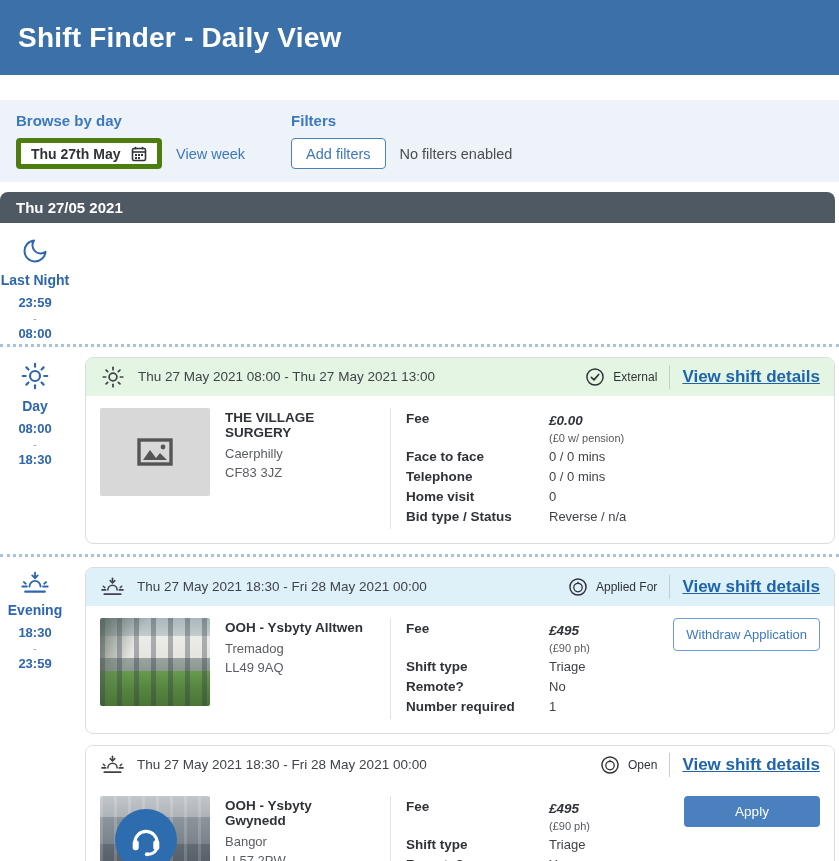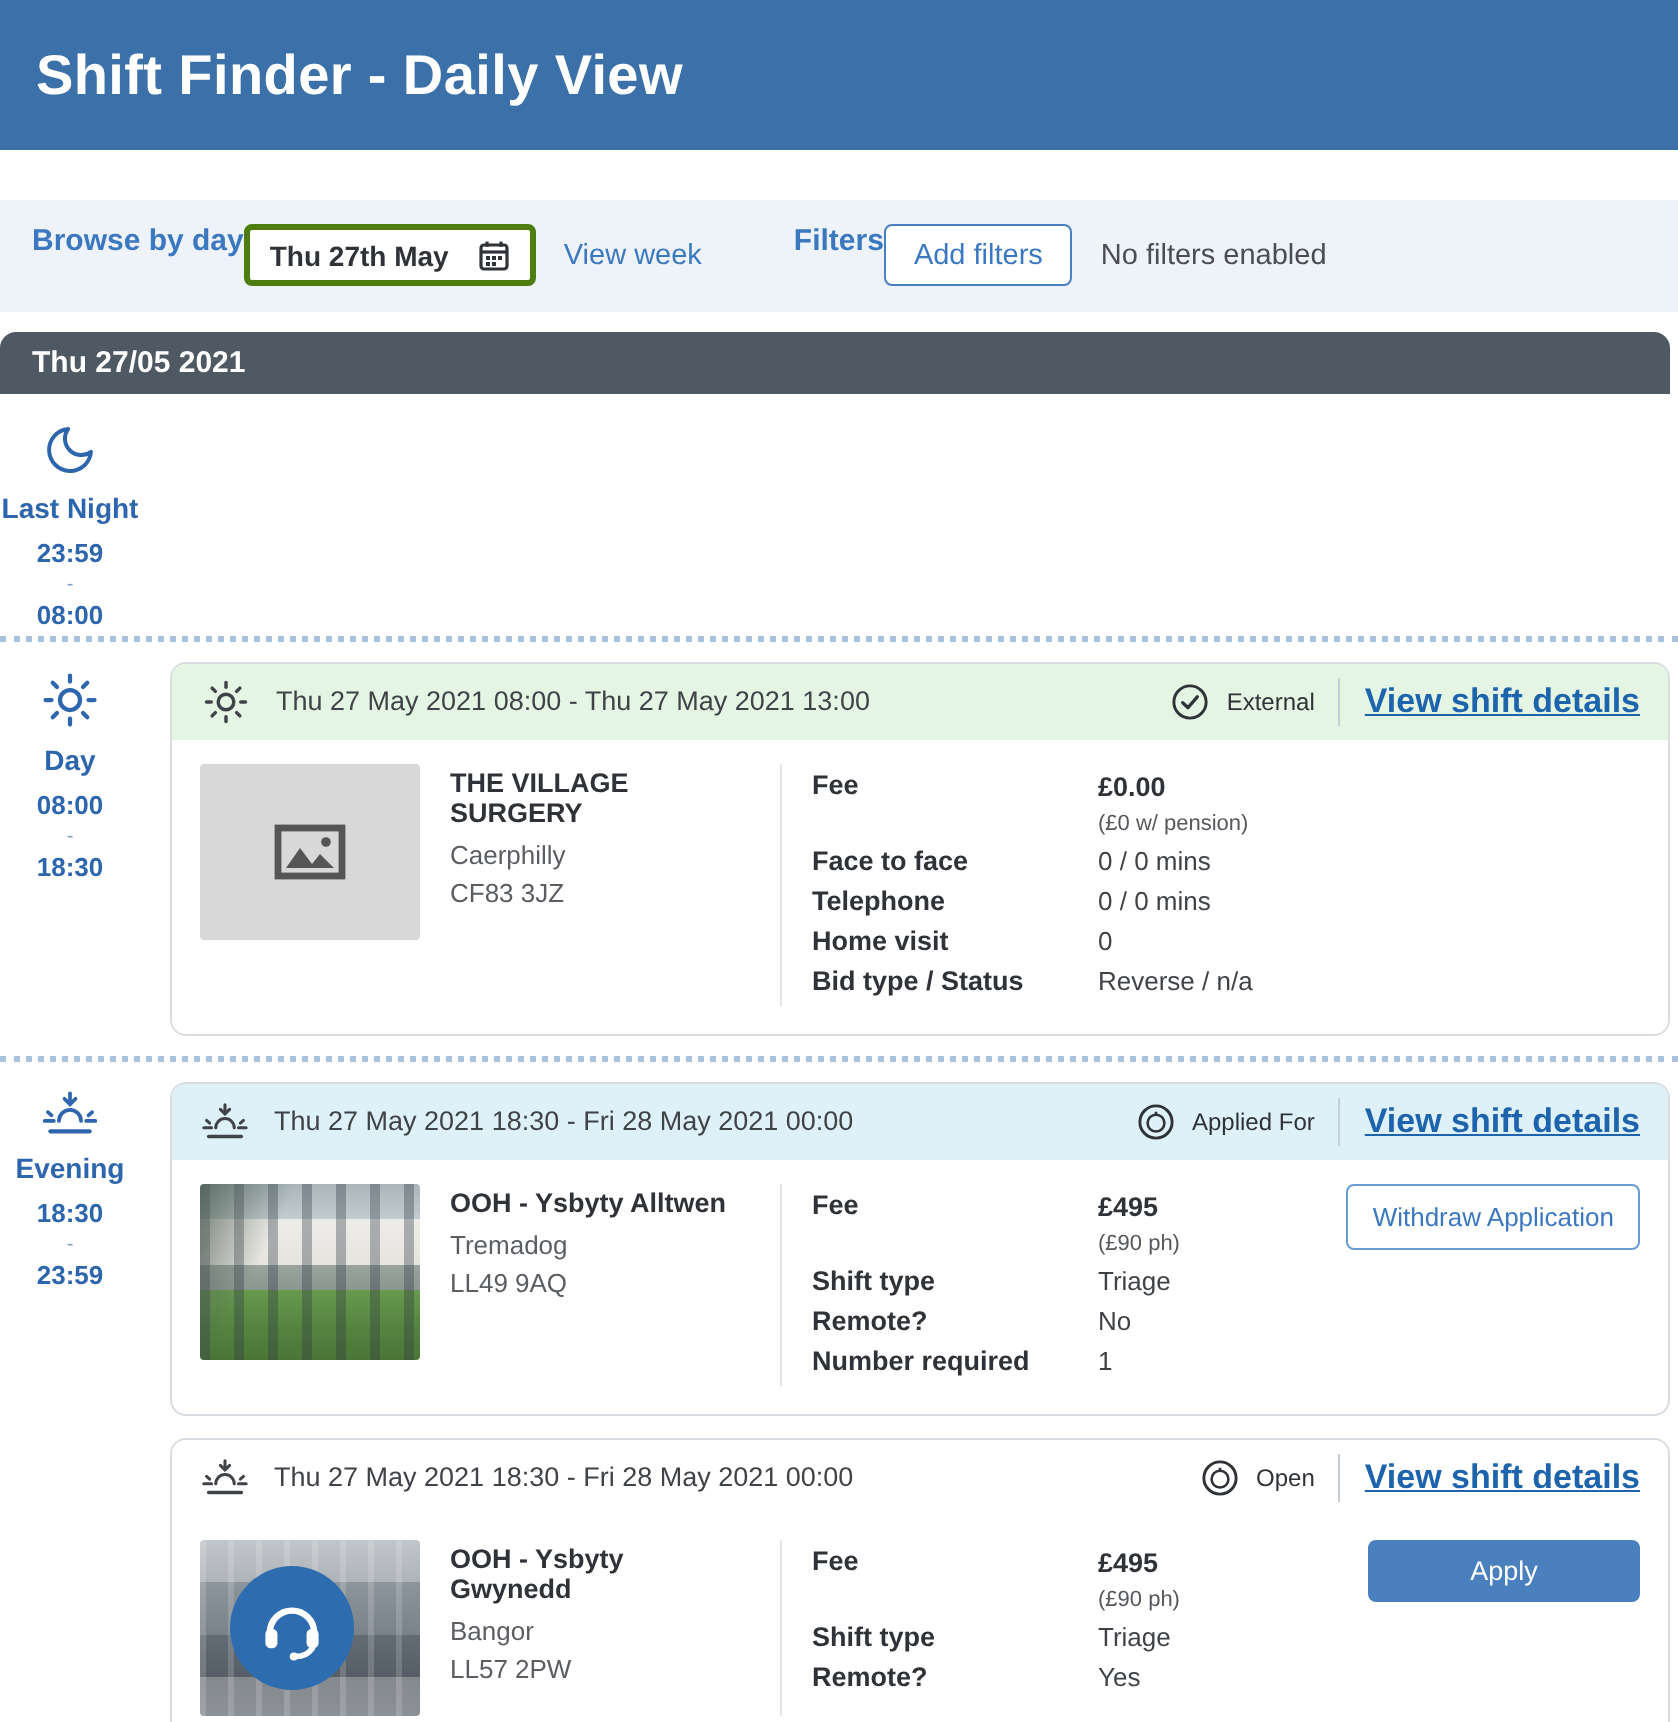--- a/index.html
+++ b/index.html
@@ -5,26 +5,26 @@
   * { box-sizing: border-box; }
   html,body { margin:0; padding:0; background:#fff; }
   body { width:839px; font-family:"Liberation Sans", sans-serif; -webkit-font-smoothing:antialiased; }
 
   
   .app-header { height:75px; background:#3b70a9; display:flex; align-items:center; padding:0 18px; }
   .app-title { color:#fff; font-size:28px; font-weight:700; margin:0; letter-spacing:.2px; }
 
   
   .toolbar { margin-top:25px; background:#edf3f8; padding:12px 16px 13px; display:flex; align-items:flex-start; }
-  .tb-group { display:flex; flex-direction:row; }
+  .tb-group { display:flex; flex-direction:column; }
   .tb-group.filters { margin-left:46px; }
   .tb-label { color:#3c78c0; font-weight:700; font-size:15px; margin-bottom:9px; }
   .tb-row { display:flex; align-items:center; gap:14px; }
   .date-btn { display:flex; align-items:center; justify-content:space-between; gap:10px; width:146px; height:31px;
-              background:#fff; border:3px solid #4d7c0f; border-radius:4px; padding:0 10px;
+              background:#fff; border:5px solid #4d7c0f; border-radius:4px; padding:0 10px;
               font-family:inherit; font-weight:700; font-size:14px; color:#2f3337; cursor:pointer; }
   .tb-link { color:#3c78c0; font-size:14.5px; text-decoration:none; cursor:pointer; }
   .outline-btn { background:#fff; border:1px solid #4a80bd; color:#3c78c0; font-family:inherit; font-size:14.5px;
                  border-radius:4px; height:31px; padding:0 14px; cursor:pointer; }
   .muted-text { color:#4a4e52; font-size:14.5px; }
   .tb-spacer { flex:1; }
   .primary-btn { background:#4a80bd; color:#fff; border:none; border-radius:4px; font-family:inherit;
                  font-size:14px; font-weight:600; cursor:pointer; }
   .add-external { height:30px; padding:0 15px; }
 
@@ -70,21 +70,21 @@
                   border-radius:50%; background:#2e6cb0; display:flex; align-items:center; justify-content:center; }
 
   .venue { width:150px; flex-shrink:0; padding-top:2px; }
   .venue-name { font-weight:700; font-size:13.5px; color:#2f3337; margin-bottom:4px; }
   .venue-line { color:#5a5e62; font-size:13px; line-height:1.5; }
   .body-vdiv { width:1px; background:#e1e5e9; flex-shrink:0; }
   .details { flex:1; padding-top:3px; }
   .drow { display:flex; margin-bottom:5px; }
   .dlabel { width:143px; font-weight:700; font-size:13.5px; color:#2f3337; flex-shrink:0; }
   .dval { font-size:13px; color:#3f4347; font-weight:400; font-style:normal; }
-  .dval-bold { font-weight:700; color:#2f3337; font-size:13.5px; }
+  .dval-bold { font-weight:700; color:#2f3337; font-size:13.5px;font-style:italic; }
   .dsub { display:block; font-size:11px; color:#55595d; margin-top:3px; }
   .action { width:152px; flex-shrink:0; display:flex; justify-content:flex-end; align-items:flex-start; }
   .outline-action { background:#fff; border:1px solid #6b9bd2; color:#3c78c0; font-family:inherit; font-size:13px;
                     border-radius:4px; padding:8px 12px; cursor:pointer; white-space:nowrap; }
   .primary-action { background:#4a80bd; border:none; color:#fff; font-family:inherit; font-size:13.5px;
                     border-radius:4px; padding:8px 0; width:136px; cursor:pointer; }
 </style>
 </head>
 <body>
 

